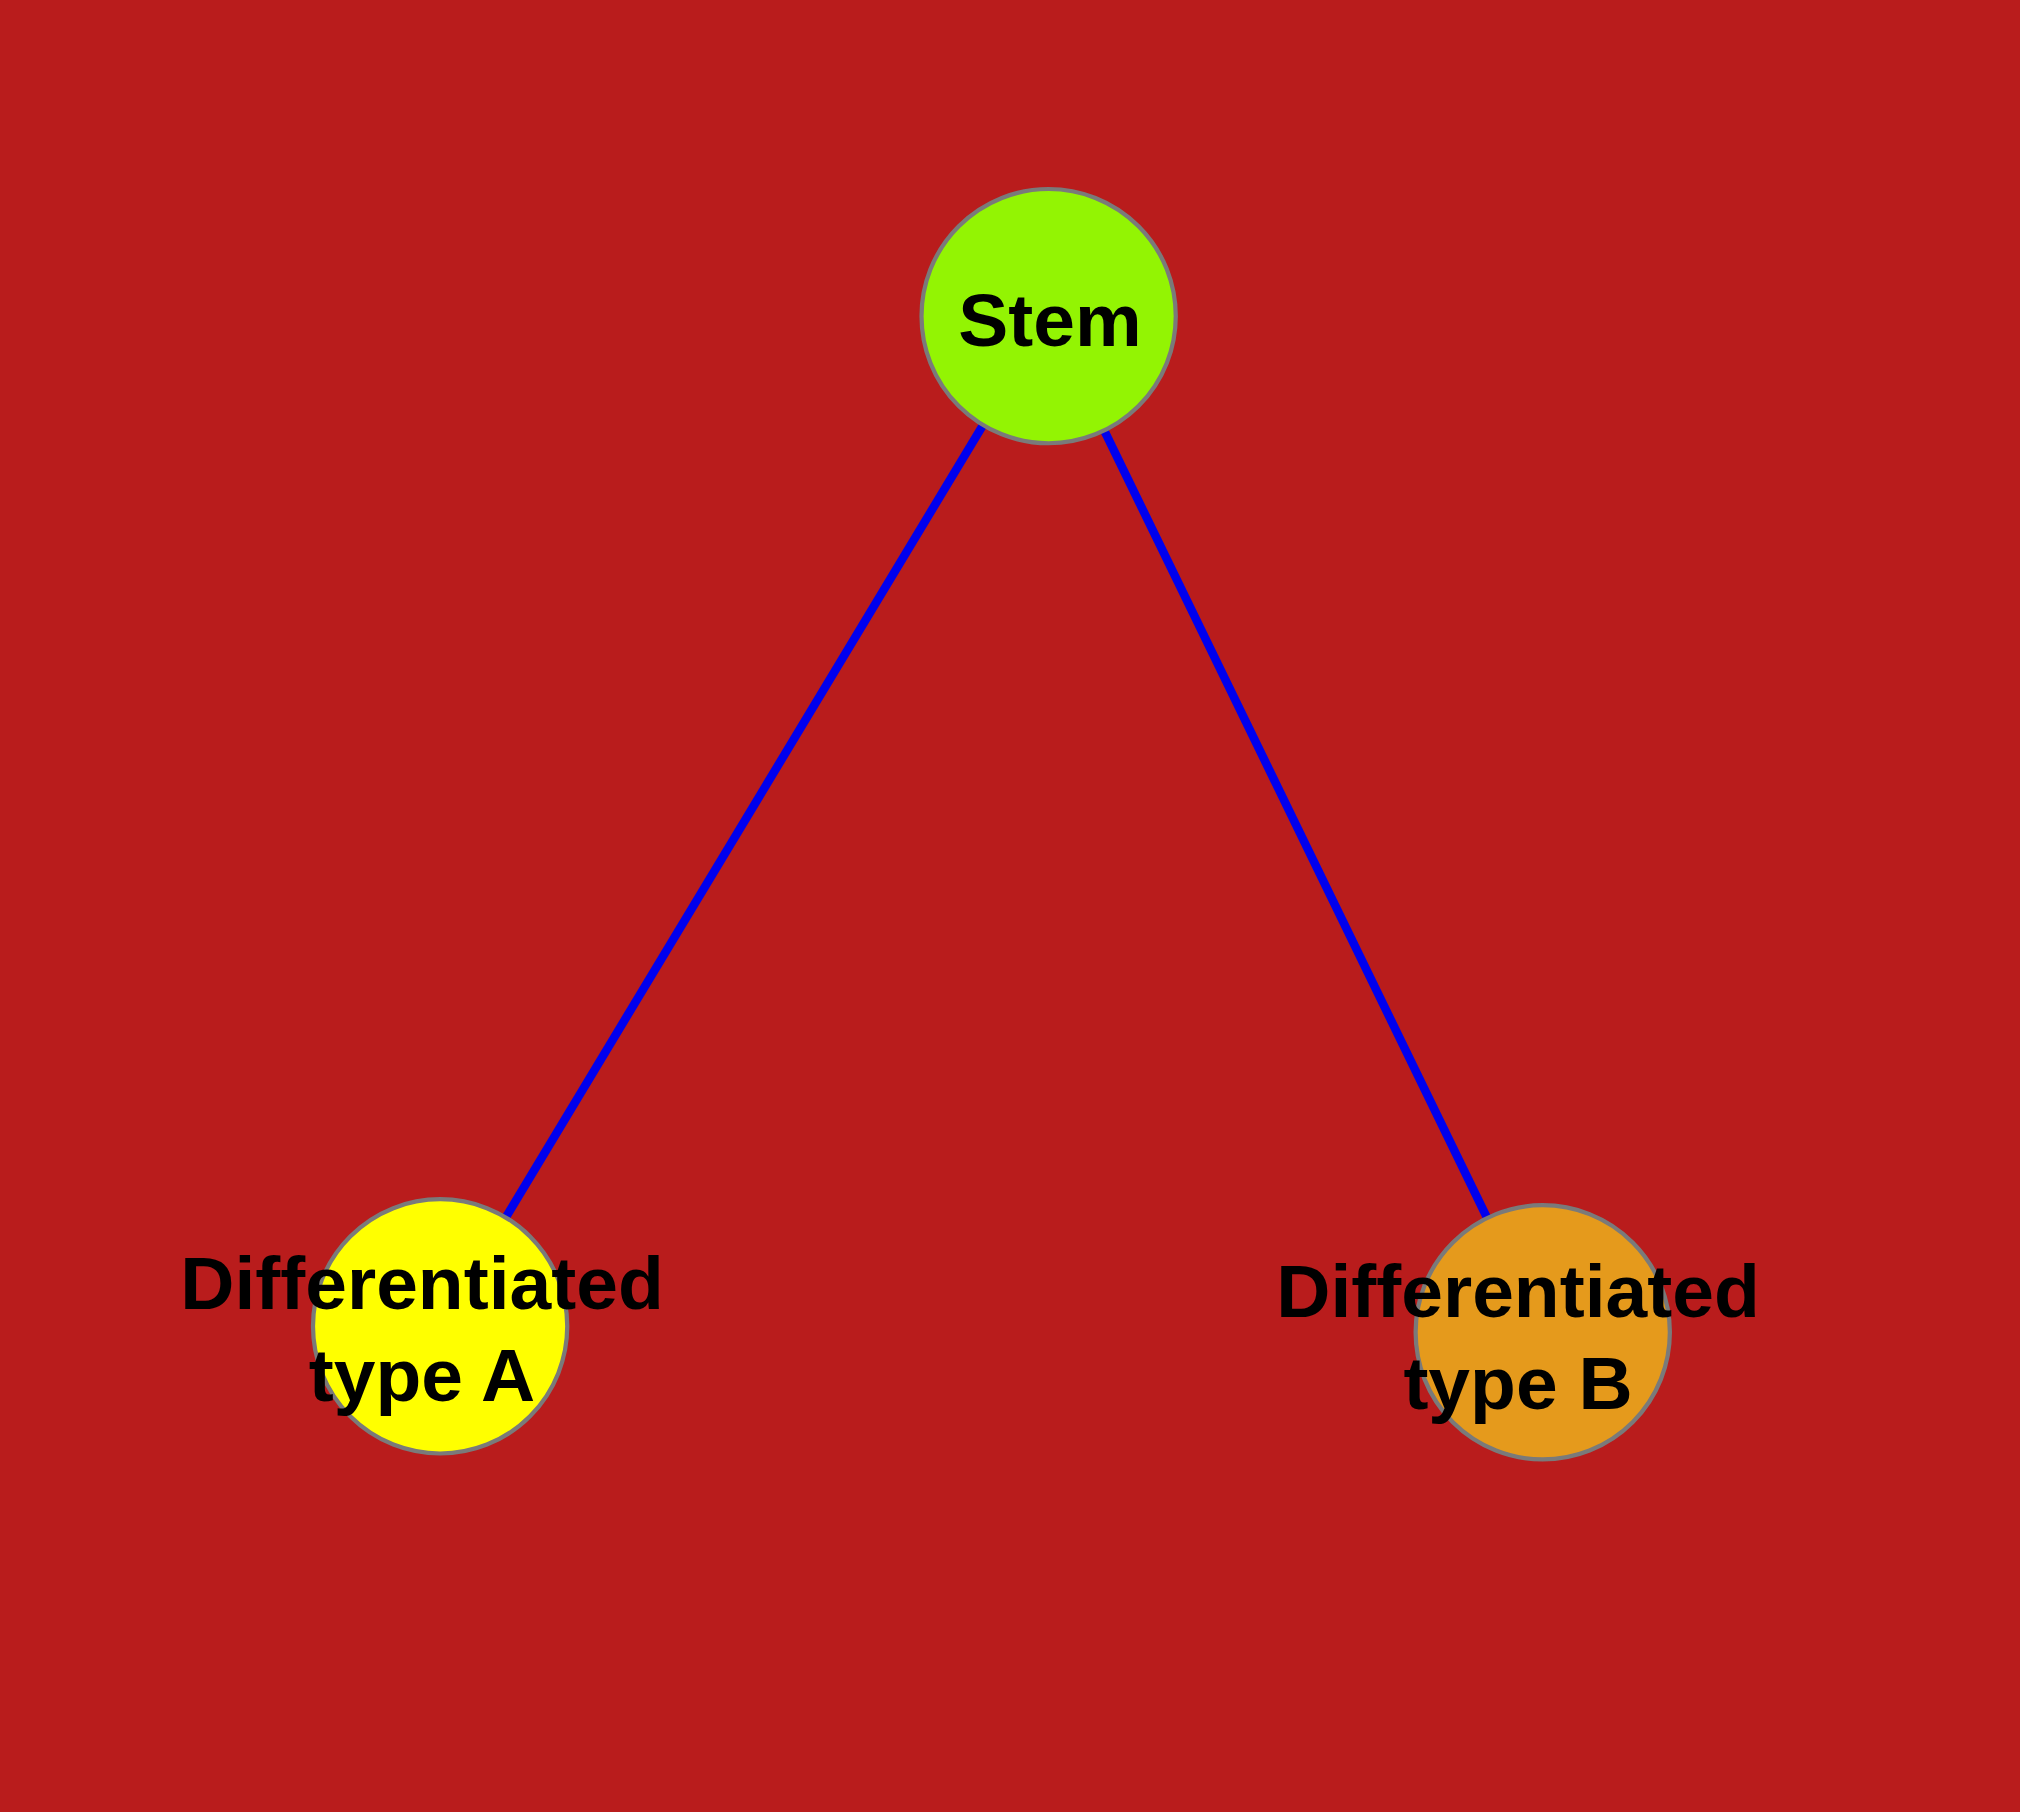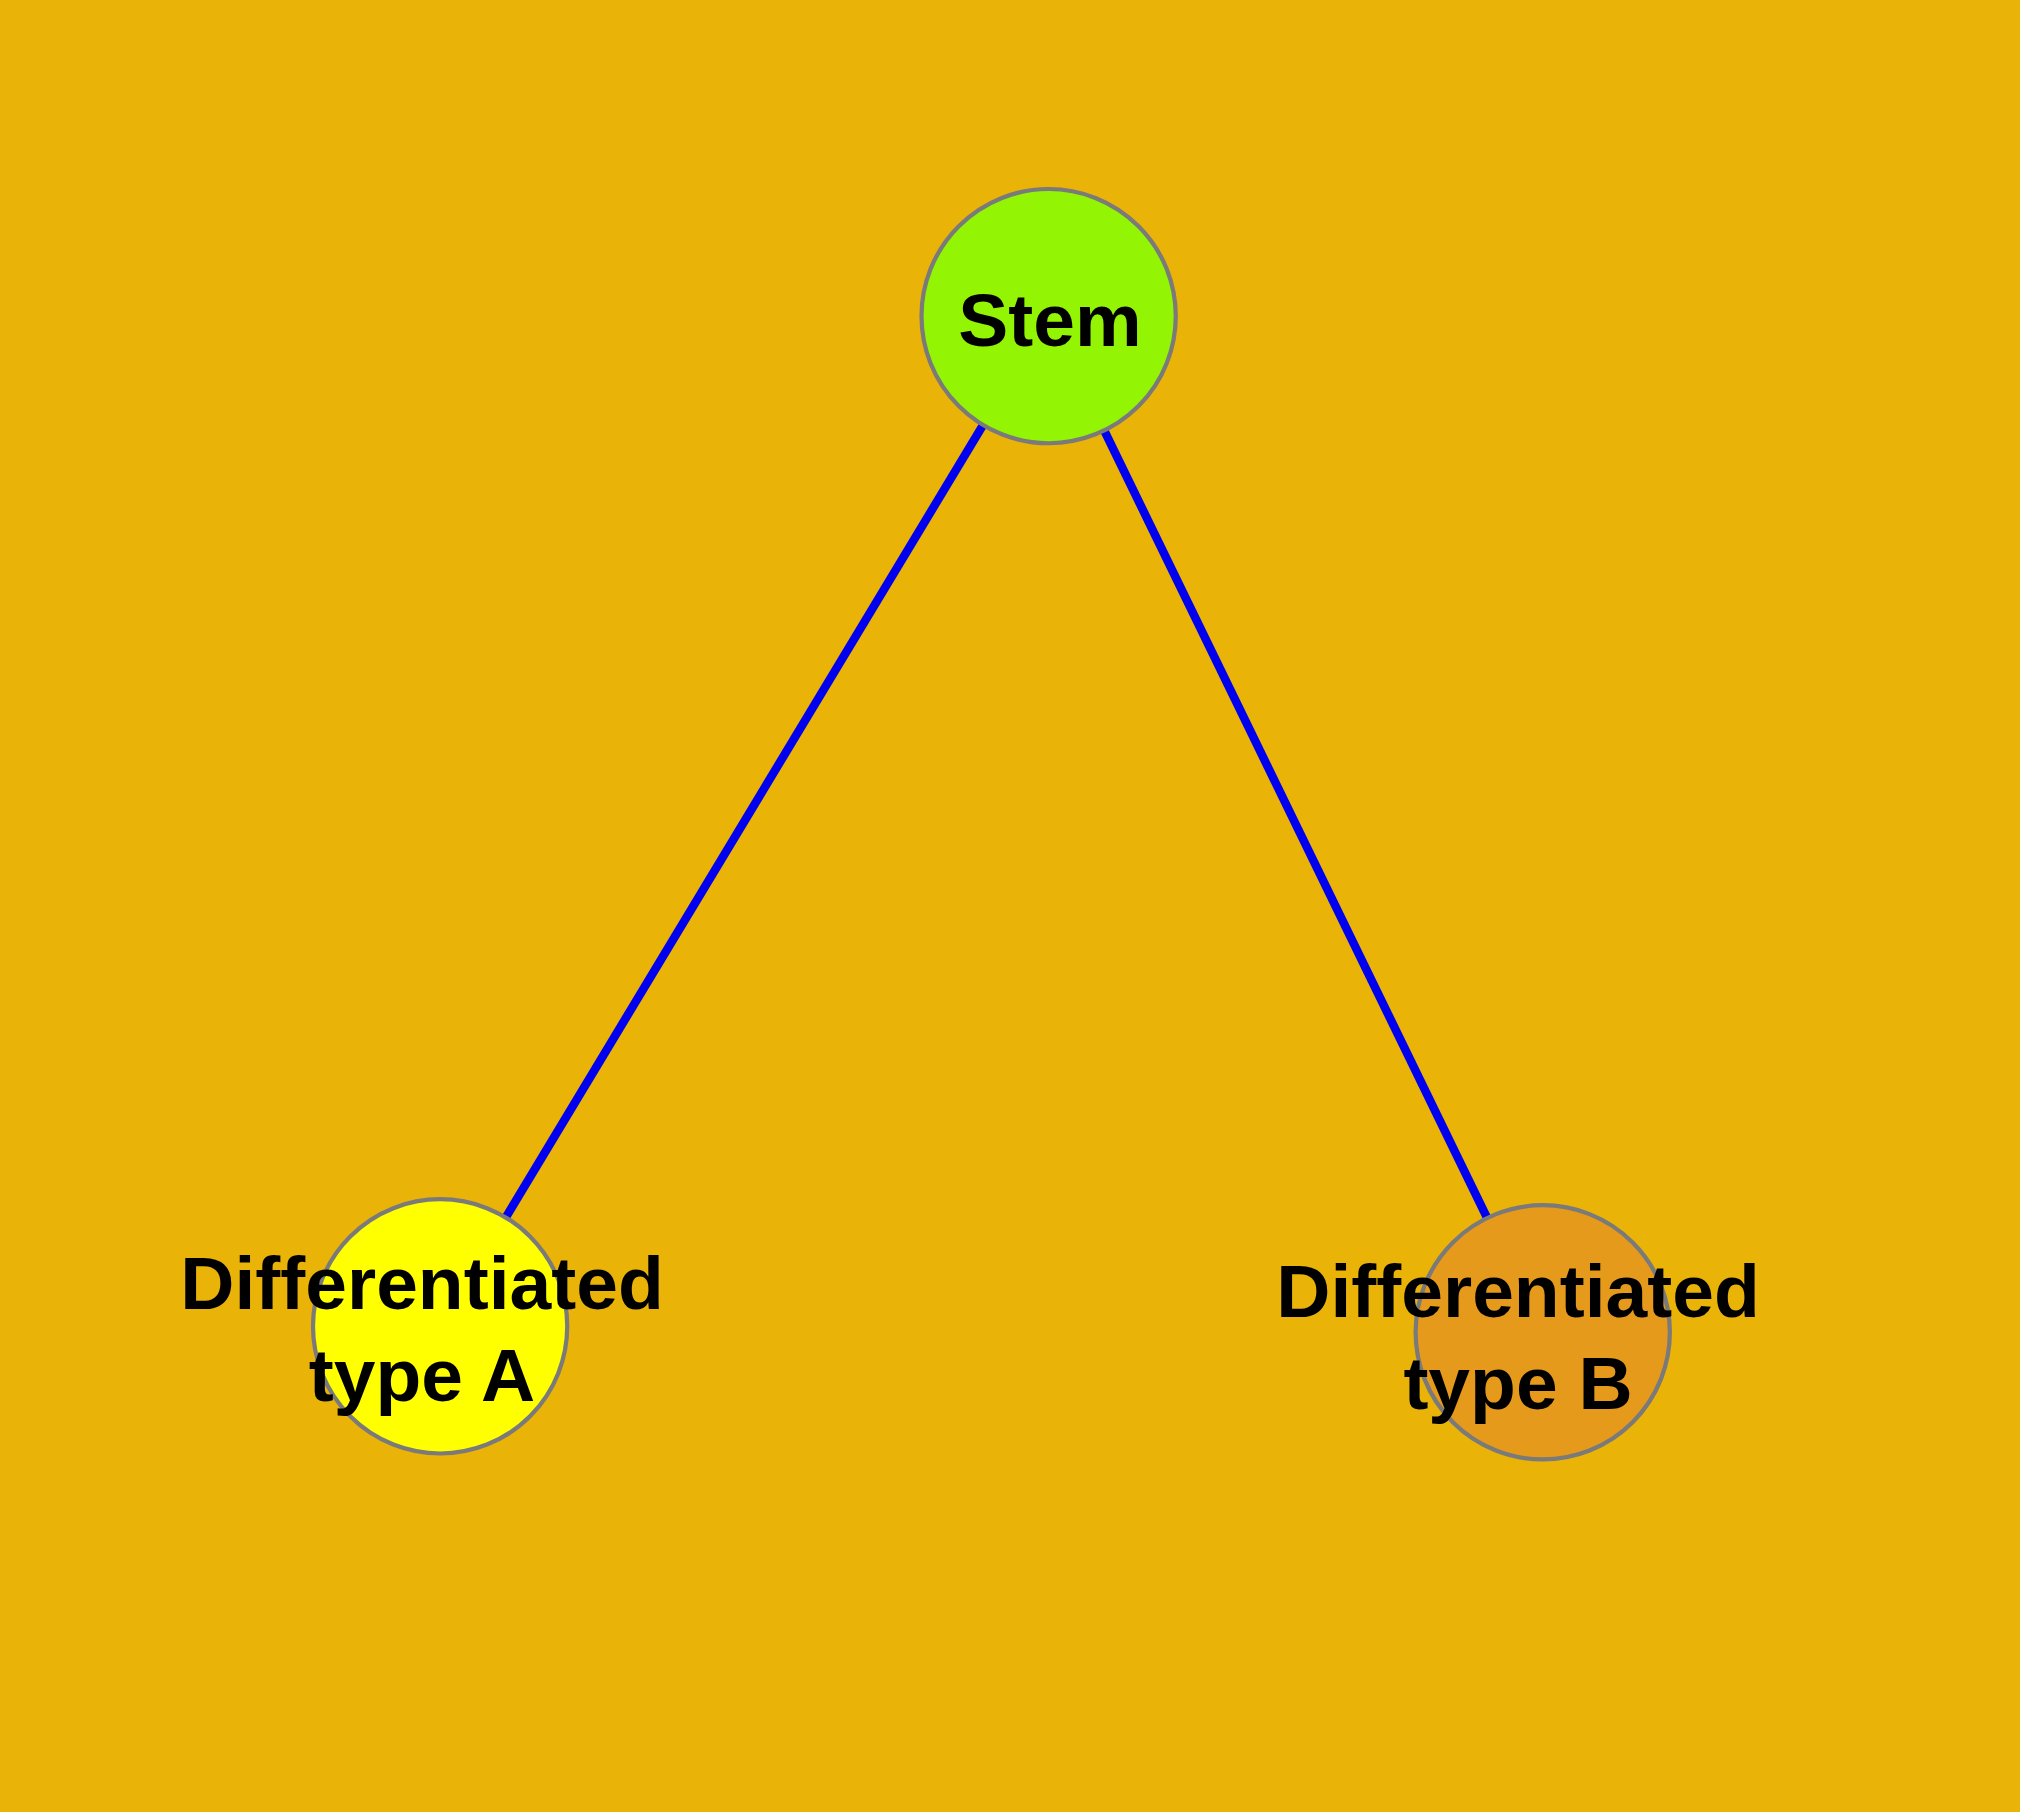--- a/index.html
+++ b/index.html
@@ -4,21 +4,21 @@
 <style>
   html, body {
     margin: 0;
     padding: 0;
     background: #C9C9F1;
   }
   .canvas {
     position: relative;
     width: 2021px;
     height: 1812px;
-    background: #eab308;
+    background: #b91c1c;
     overflow: hidden;
     font-family: "Liberation Sans", sans-serif;
   }
   .graph-svg {
     position: absolute;
     left: 0;
     top: 0;
   }
   .edge {
     stroke: #0000EE;

